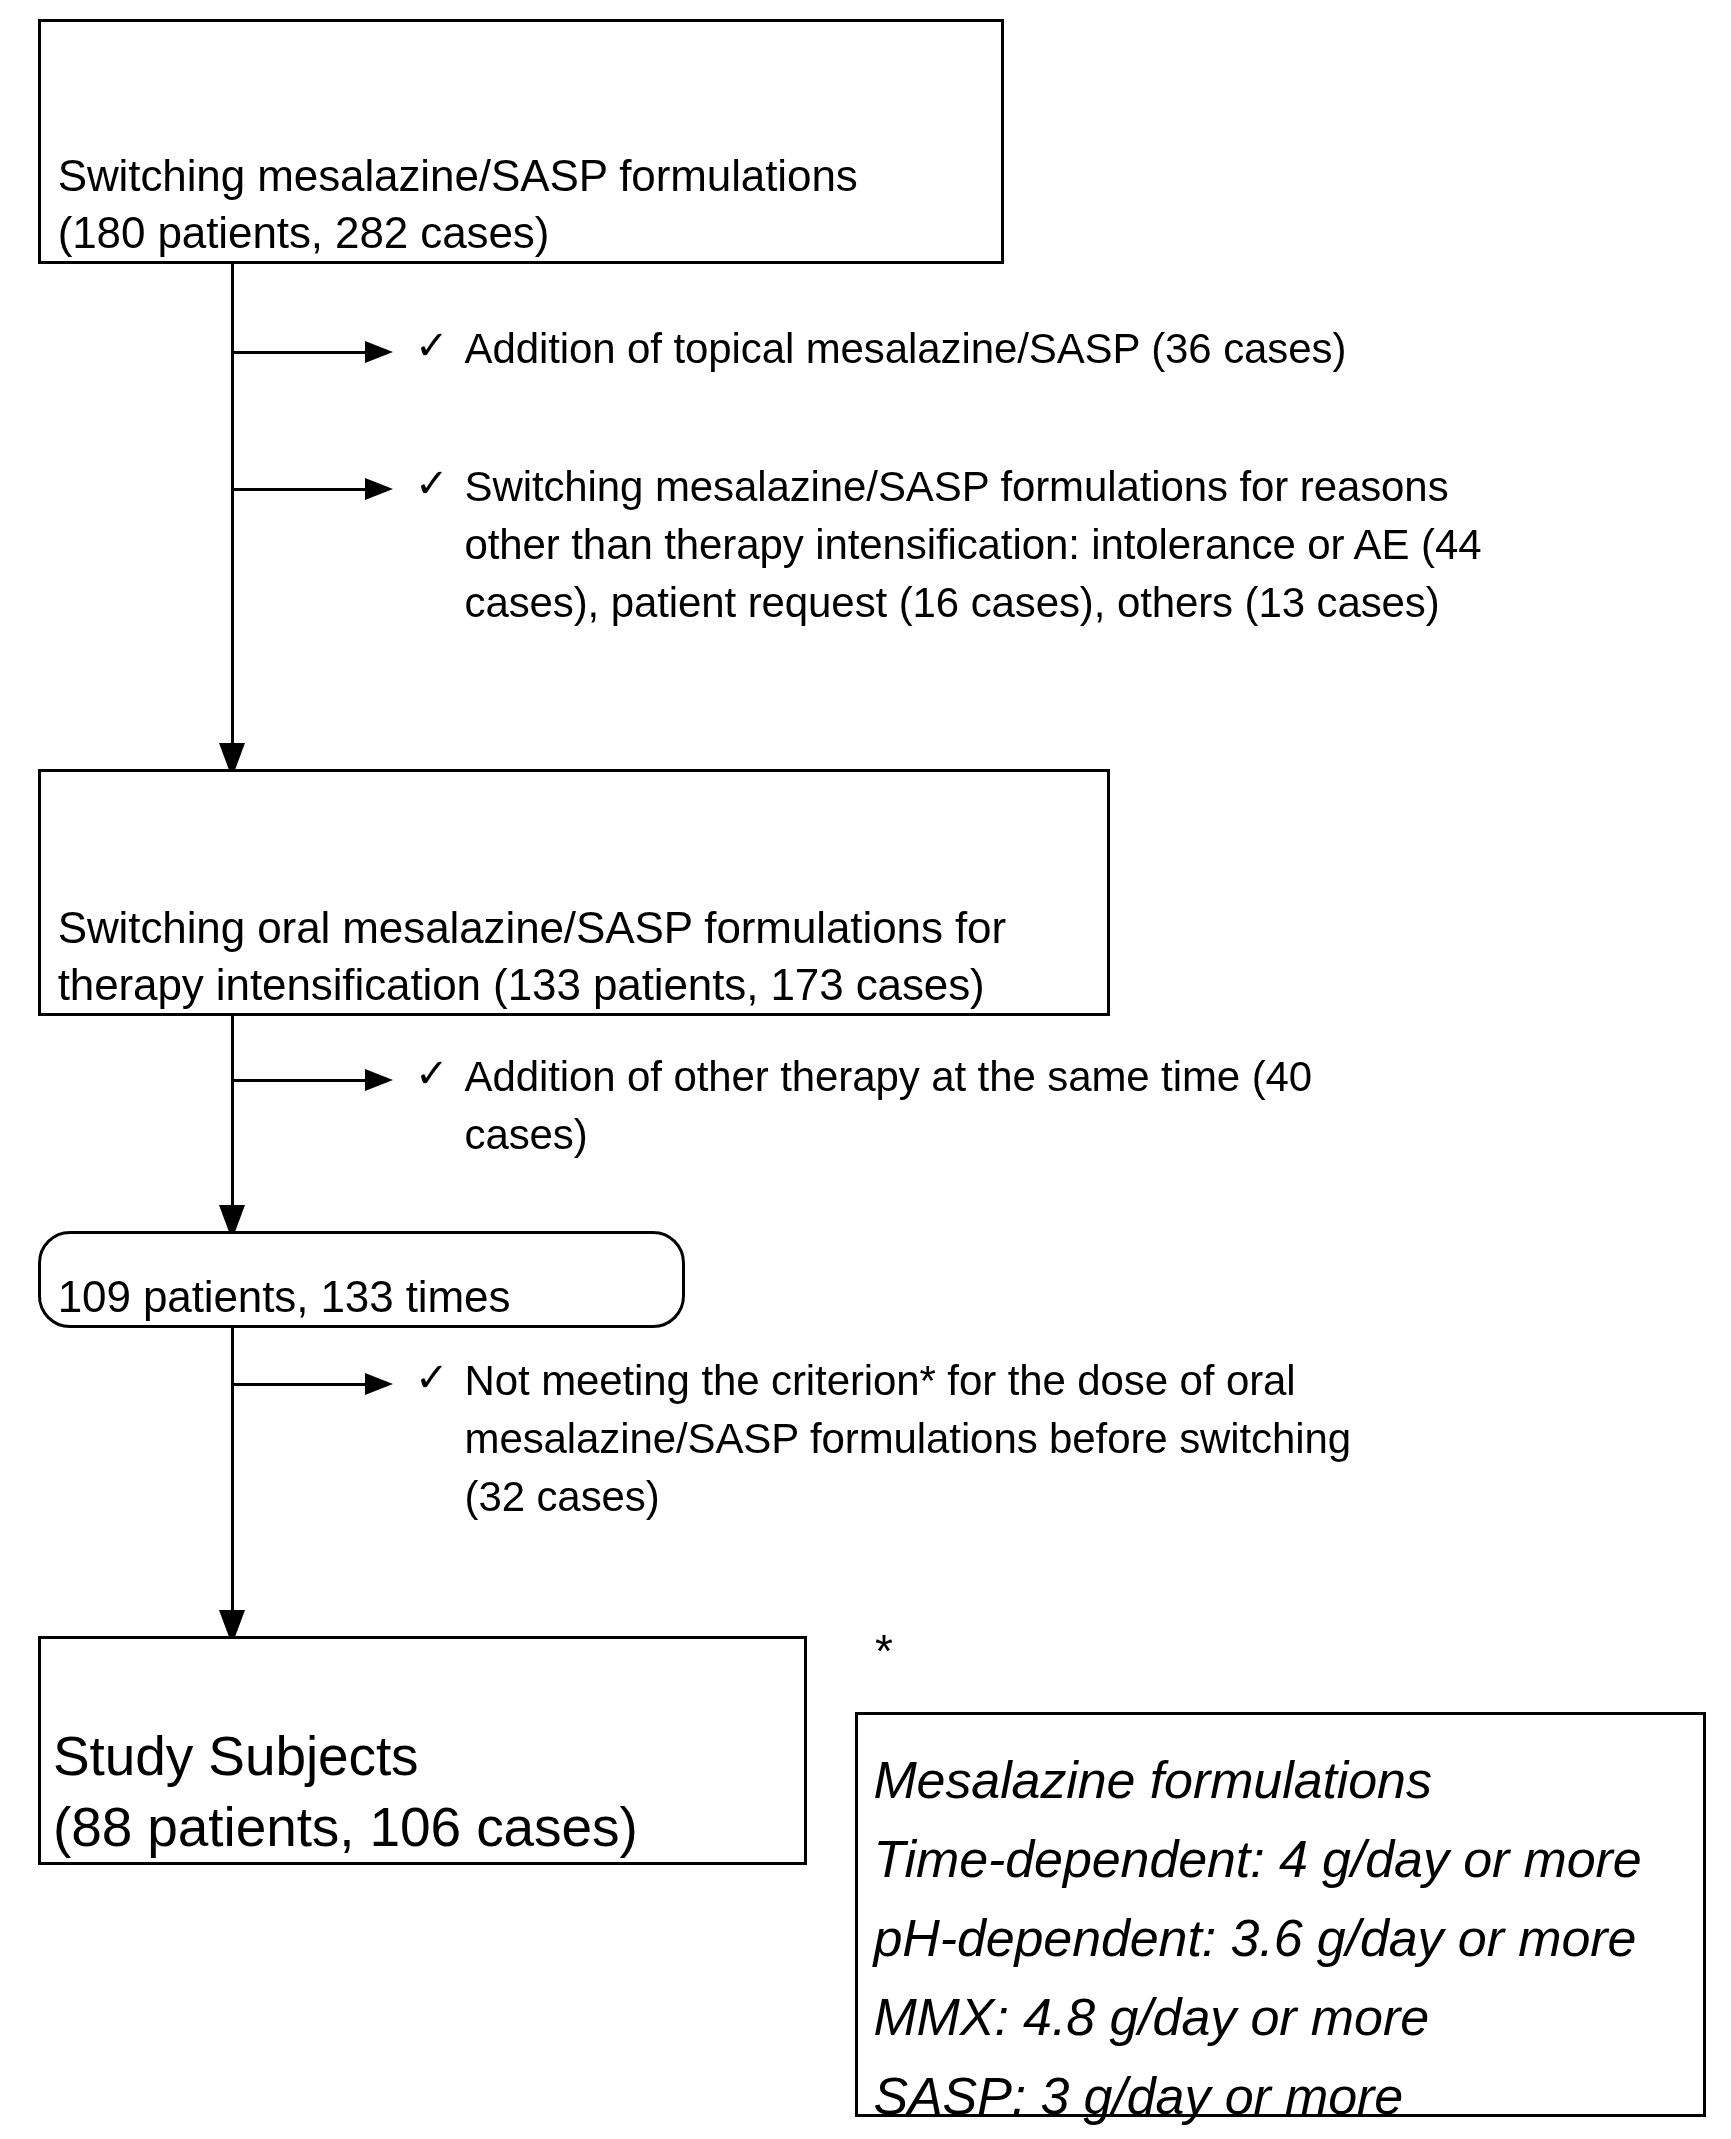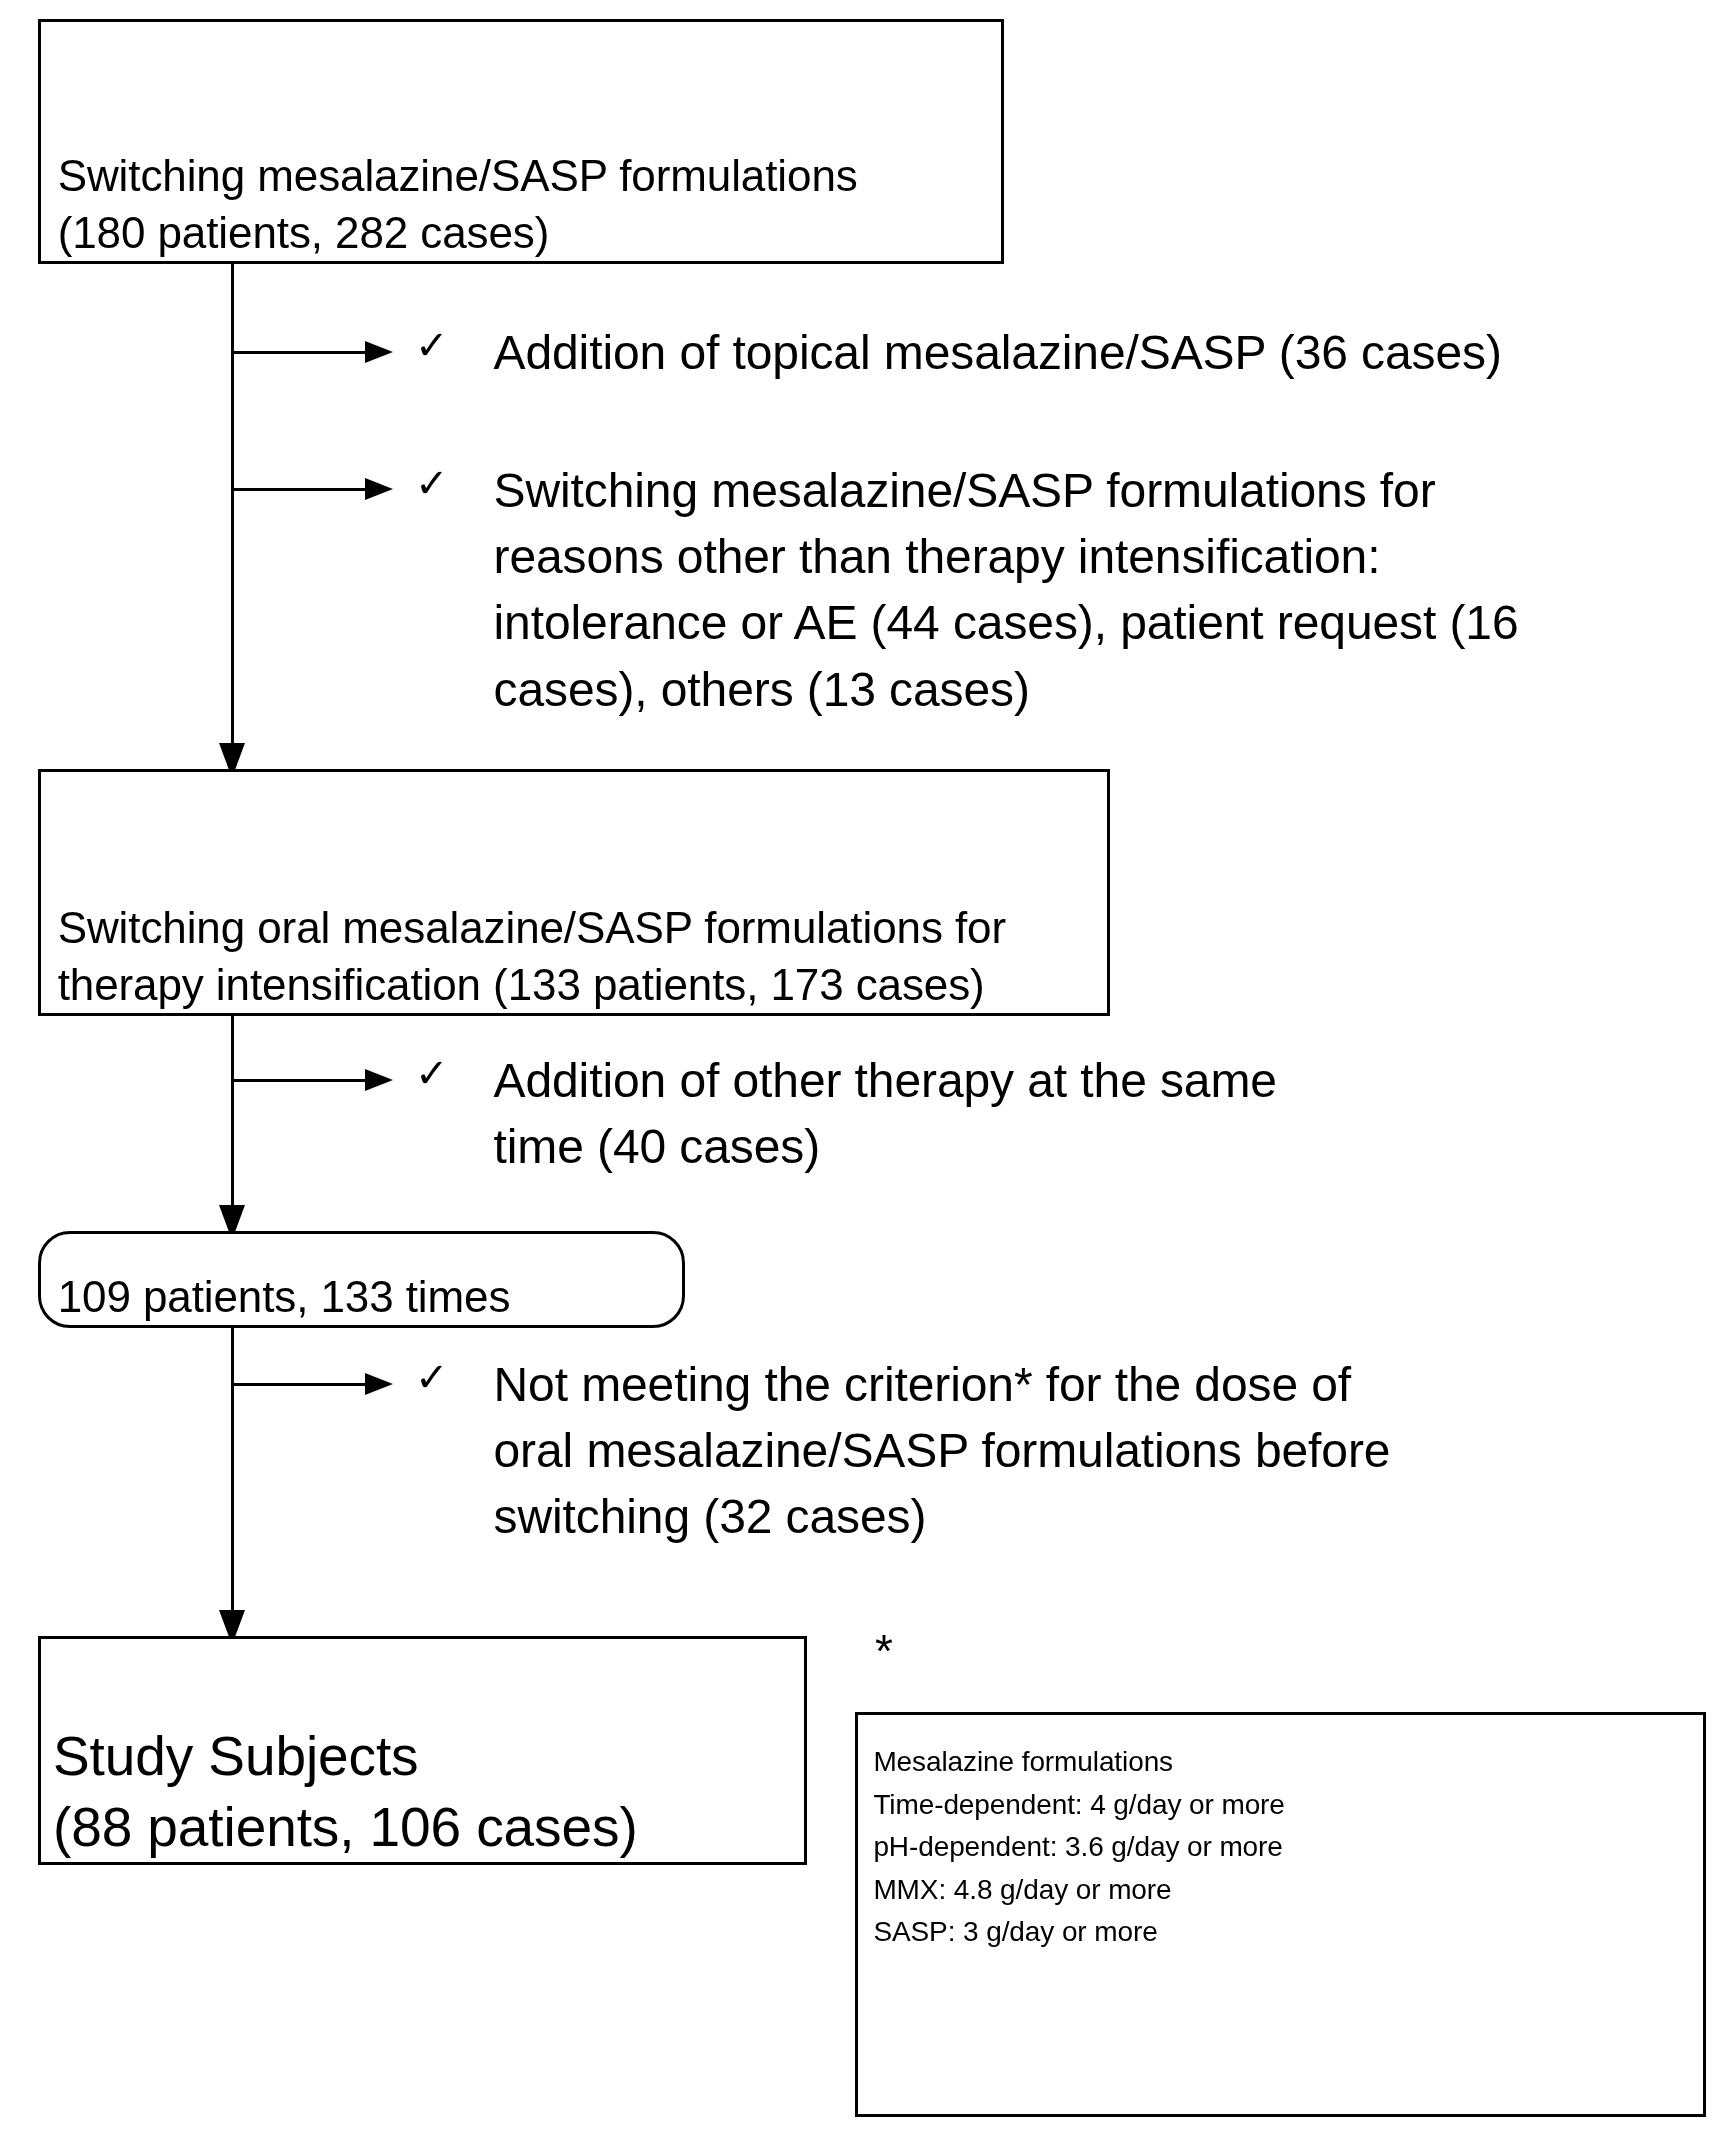--- a/index.html
+++ b/index.html
@@ -37,25 +37,26 @@
     letter-spacing: -0.1px;
   }
 
   #box-origin      { left: 38px;   top: 19px;   width: 966px; height: 245px; }
   #box-oral        { left: 38px;   top: 769px; width: 1072px; height: 247px; }
   #box-109         { left: 38px;   top: 1231px; width: 647px; height: 97px; border-radius: 32px; }
   #box-study       { left: 38px;   top: 1636px; width: 769px; height: 229px; }
   #box-study .box-text { font-size: 55px; line-height: 1.28; padding-left: 12px; }
   #box-footnote    { left: 855px; top: 1712px; width: 851px; height: 405px; }
   #box-footnote .box-text {
-    font-size: 28px;
+    font-size: 52px;
     line-height: 1.52;
     padding: 0 15.4px;
     align-self: flex-start;
     margin-top: 26px;
+    font-style: italic;
   }
 
   
   .v-line {
     position: absolute;
     width: 3.2px;
     background: #000000;
     left: 231px;
   }
   #spine-1 { top: 264px;  height: 510px; }
@@ -118,25 +119,24 @@
   }
   .excl .check {
     flex: 0 0 auto;
     font-size: 40px;
     line-height: 1.28;
     width: 38px;
     margin-right: 11.5px;
     text-align: left;
   }
   .excl .excl-text {
-    font-size: 48px;
+    font-size: 42px;
     line-height: 1.38;
     white-space: pre-line;
     letter-spacing: -0.1px;
-    margin-left: 29px;
   }
   #excl-1 { left: 415px;  top: 320px;  width: 1250px; }
   #excl-2 { left: 415px;  top: 458px;  width: 1128px; }
   #excl-3 { left: 415px;  top: 1048px; width: 929px; }
   #excl-4 { left: 415px;  top: 1352px; width: 1000px; }
 
   
   #footnote-star {
     position: absolute;
     left: 875px;

